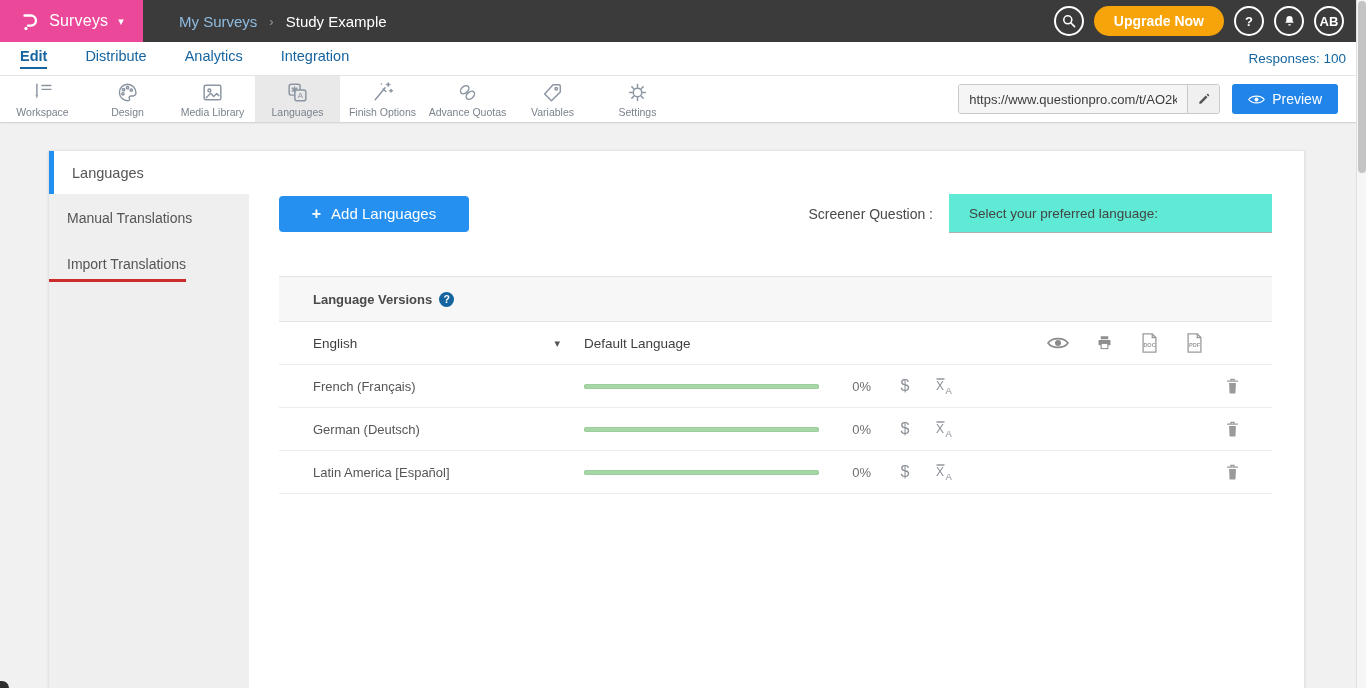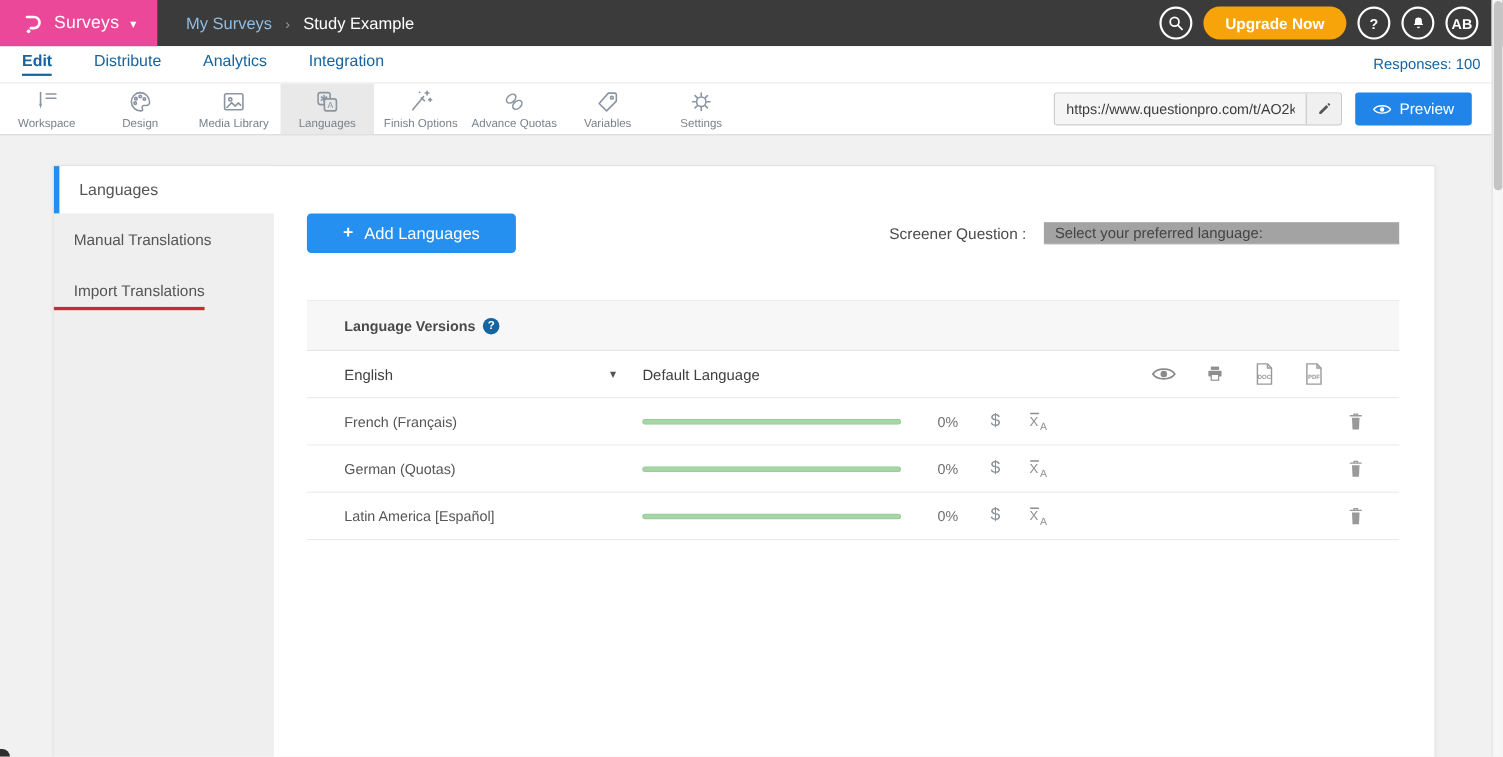--- a/index.html
+++ b/index.html
@@ -4,21 +4,21 @@
 <style>
   * { margin:0; padding:0; box-sizing:border-box; }
   html,body { width:1366px; height:688px; overflow:hidden; }
   body { font-family:"Liberation Sans", sans-serif; background:#f1f1f1; position:relative; color:#444; }
 
   
   .top-header { height:42px; background:#3b3b3b; display:flex; align-items:stretch; }
   .logo-box { width:143px; background:#ec4899; display:flex; align-items:center; justify-content:center; gap:8px; color:#fff; cursor:pointer; }
   .logo-box .product { font-size:16px; letter-spacing:.2px; }
   .logo-box .caret { font-size:11px; margin-left:2px; }
-  .breadcrumb { display:flex; align-items:center; gap:12px; padding-left:26px; flex:1; }
+  .breadcrumb { display:flex; align-items:center; gap:12px; padding-left:36px; flex:1; }
   .crumb-parent { color:#8fbce0; font-size:15px; cursor:pointer; }
   .crumb-sep { color:#9a9a9a; font-size:13px; }
   .crumb-current { color:#fff; font-size:15px; }
   .header-right { display:flex; align-items:center; gap:10px; padding-right:22px; }
   .circle-btn { width:30px; height:30px; border:2px solid #fff; border-radius:50%; display:flex; align-items:center; justify-content:center; color:#fff; font-weight:bold; font-size:13px; cursor:pointer; background:transparent; }
   .upgrade-btn { background:#f7a30a; color:#fff; border:none; border-radius:16px; height:30px; padding:0 20px; font-size:14px; font-weight:bold; cursor:pointer; font-family:inherit; }
 
   
   .edit-nav { height:34px; background:#fff; display:flex; align-items:center; padding:0 20px; border-bottom:1px solid #e6e6e6; }
   .edit-nav .tabs { display:flex; gap:38px; }
@@ -47,21 +47,21 @@
   .side-item { padding:16px 0 6px 18px; font-size:14px; color:#555; cursor:pointer; width:fit-content; }
   .side-item.underlined { border-bottom:3px solid #cc2b2b; padding-bottom:7px; margin-bottom:4px; }
   .side-item + .side-item { margin-top:8px; }
 
   .main-panel { flex:1; padding:43px 32px 0 30px; }
   .top-row { display:flex; align-items:center; }
   .add-lang-btn { background:#2590f0; color:#fff; border:none; border-radius:4px; width:190px; height:36px; font-size:15px; display:flex; align-items:center; justify-content:center; gap:10px; cursor:pointer; font-family:inherit; }
   .add-lang-btn .plus { font-size:16px; font-weight:bold; }
   .screener { margin-left:auto; display:flex; align-items:center; gap:16px; }
   .screener-label { font-size:14px; color:#4a4a4a; }
-  .screener-select { width:323px; height:20px; background:#a3a3a3; border:none; border-bottom:1px solid #b0b0b0; font-size:13.5px; color:#444; display:flex; align-items:center; padding-left:10px; cursor:pointer; }
+  .screener-select { width:323px; height:39px; background:#5eead4; border:none; border-bottom:1px solid #b0b0b0; font-size:13.5px; color:#444; display:flex; align-items:center; padding-left:20px; cursor:pointer; }
 
   
   .lang-table { margin-top:43px; border-top:1px solid #e4e4e4; }
   .t-header { display:flex; background:#f7f7f7; border-bottom:1px solid #e4e4e4; height:45px; align-items:center; font-weight:bold; font-size:13px; color:#4a4a4a; }
   .col-name { width:305px; padding-left:34px; display:flex; align-items:center; gap:7px; }
   .col-status { flex:1; display:flex; align-items:center; }
   .help-badge { width:15px; height:15px; border-radius:50%; background:#15649f; color:#fff; font-size:10.5px; font-weight:bold; display:flex; align-items:center; justify-content:center; cursor:pointer; }
   .t-row { display:flex; align-items:center; height:43px; border-bottom:1px solid #ececec; font-size:13.5px; color:#3f3f3f; }
   .name-cell { width:305px; padding-left:34px; display:flex; align-items:center; }
   .dd-caret { margin-left:auto; margin-right:24px; color:#555; font-size:11px; cursor:pointer; }
@@ -352,21 +352,21 @@
                     <path d="M4 6 h16" stroke="#9a9a9a" stroke-width="2" stroke-linecap="round"></path>
                     <path d="M9.5 6 V3.5 h5 V6" fill="none" stroke="#9a9a9a" stroke-width="2"></path>
                     <path d="M6.5 9 h11 l-.8 17 H7.3 z" fill="#9a9a9a"></path>
                   </svg>
               </span>
             </span>
           </div>
         </div>
 
         <div class="t-row lang-row">
-          <div class="name-cell">German (Quotas)</div>
+          <div class="name-cell">German (Deutsch)</div>
           <div class="status-cell">
             <div class="progress-track"></div>
             <span class="pct">0%</span>
             <span class="dollar">$</span>
             <span class="xlate">
               <span style="display:flex;">
                 <svg width="20" height="18" viewBox="0 0 20 18">
                     <line x1="1.5" y1="2" x2="9.5" y2="2" stroke="#8a8f96" stroke-width="1.4"></line>
                     <text x="1" y="13" font-size="12" fill="#8a8f96" font-family="Liberation Sans, sans-serif">X</text>
                     <text x="10.5" y="17" font-size="9.5" fill="#8a8f96" font-family="Liberation Sans, sans-serif">A</text>

